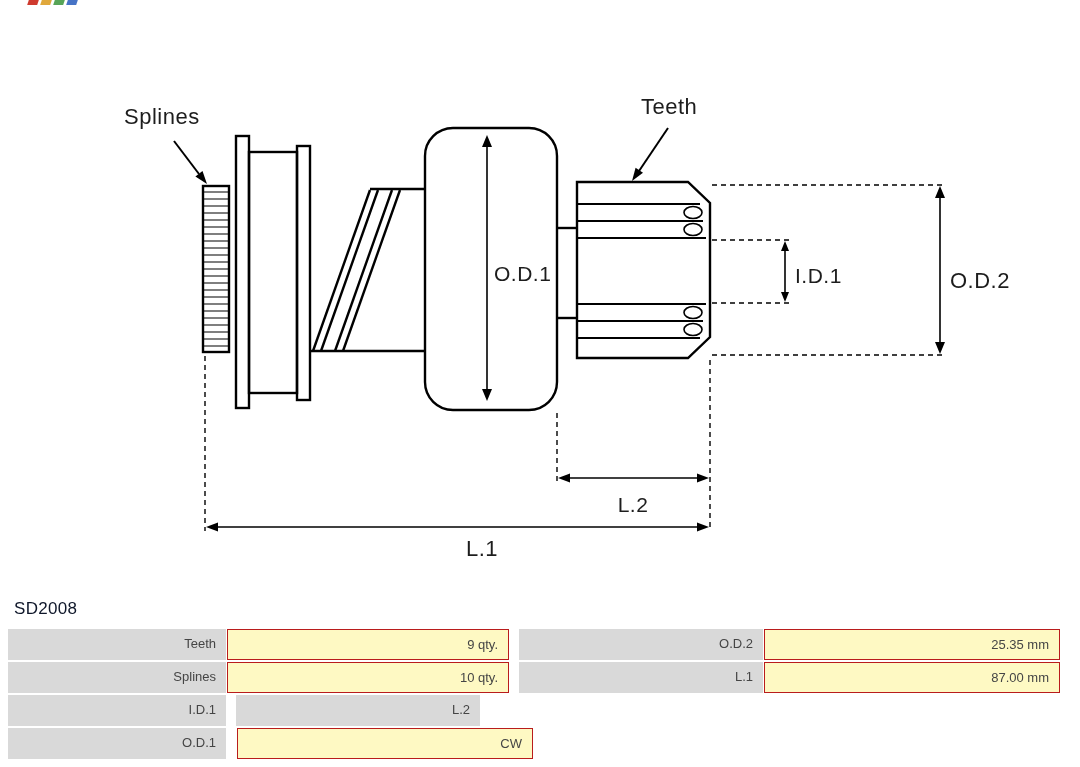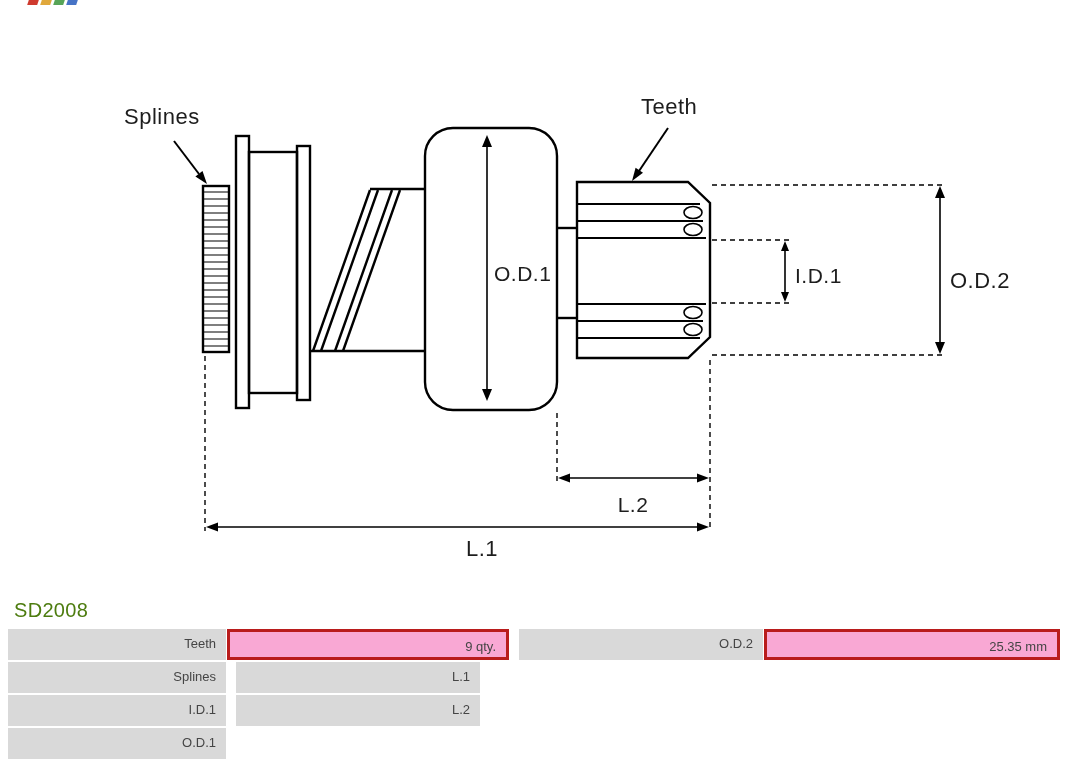--- a/index.html
+++ b/index.html
@@ -4,26 +4,26 @@
 <style>
   * { margin:0; padding:0; box-sizing:border-box; }
   html,body { width:1080px; height:767px; background:#fff; font-family:"Liberation Sans", sans-serif; position:relative; overflow:hidden; }
   .logo-strip { position:absolute; top:0; left:28px; height:6px; display:flex; gap:3px; }
   .logo-strip span { width:10px; height:5px; transform:skewX(-18deg); display:block; }
   .seg1{background:#cf3a2e}.seg2{background:#e0a83c}.seg3{background:#57a457}.seg4{background:#4673c6}
   svg.drawing { position:absolute; top:0; left:0; }
   svg text { font-family:"Liberation Sans", sans-serif; fill:#1d1d1d; letter-spacing:0.5px; }
   .lbl-big { font-size:22px; }
   .lbl-med { font-size:21px; }
-  .part-code { position:absolute; left:14px; top:599px; font-size:20px; color:#4d7c0f; letter-spacing:.3px; }
+  .part-code { position:absolute; left:14px; top:599px; font-size:17px; color:#0f172a; letter-spacing:.3px; }
   .spec-table { position:absolute; top:629px; left:8px; width:1052px; font-size:13px; color:#454545; }
   .t-row { display:flex; margin-bottom:2px; }
   .cell { height:31px; line-height:30px; text-align:right; padding-right:10px; }
   .cell.label { background:#d9d9d9; }
-  .cell.value { background:#f9a8d4; border:3px solid #b91c1c; }
+  .cell.value { background:#fef9c3; border:1px solid #b91c1c; }
   .w1{width:218px}
   .w2{width:282px;margin-left:1px}
   .gapcol{width:10px}
   .w3{width:244px}
   .w4{width:296px;margin-left:1px}
 </style>
 </head>
 <body>
 
 <div class="logo-strip">
@@ -136,28 +136,31 @@
   <div class="t-row">
     <div class="cell label w1">Teeth</div>
     <div class="cell value w2">9 qty.</div>
     <div class="gapcol"></div>
     <div class="cell label w3">O.D.2</div>
     <div class="cell value w4">25.35 mm</div>
   </div>
 
   <div class="t-row">
     <div class="cell label w1">Splines</div>
+    <div class="cell value w2">10 qty.</div>
     <div class="gapcol"></div>
     <div class="cell label w3">L.1</div>
+    <div class="cell value w4">87.00 mm</div>
   </div>
 
   <div class="t-row">
     <div class="cell label w1">I.D.1</div>
     <div class="gapcol"></div>
     <div class="cell label w3">L.2</div>
   </div>
 
   <div class="t-row">
     <div class="cell label w1">O.D.1</div>
     <div class="gapcol"></div>
+    <div class="cell value w4">CW</div>
   </div>
 
 </div>
 
 </body></html>

